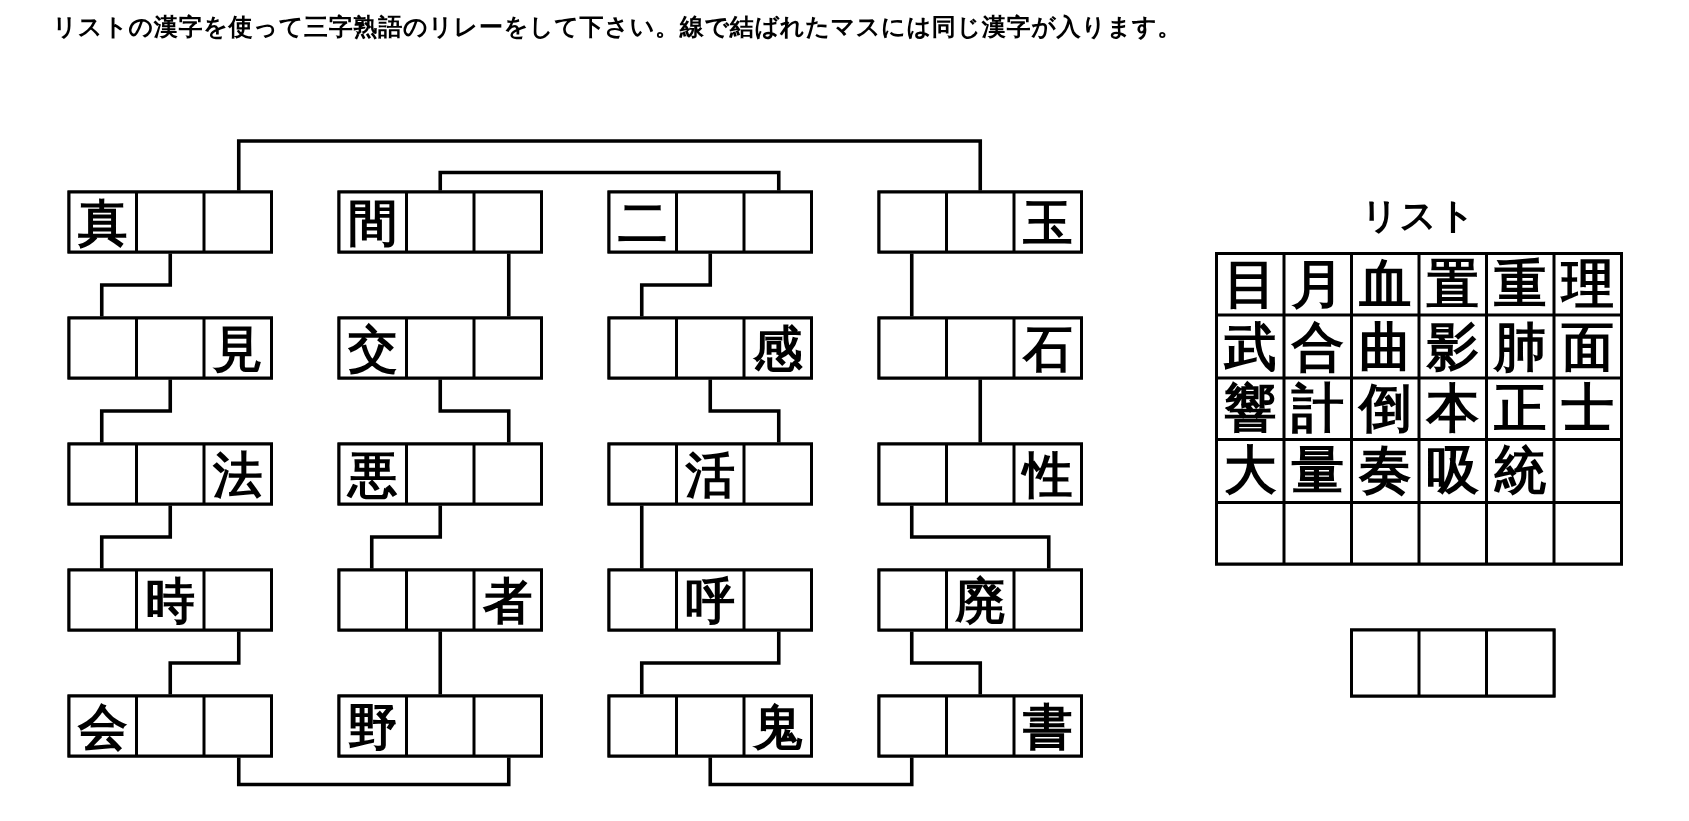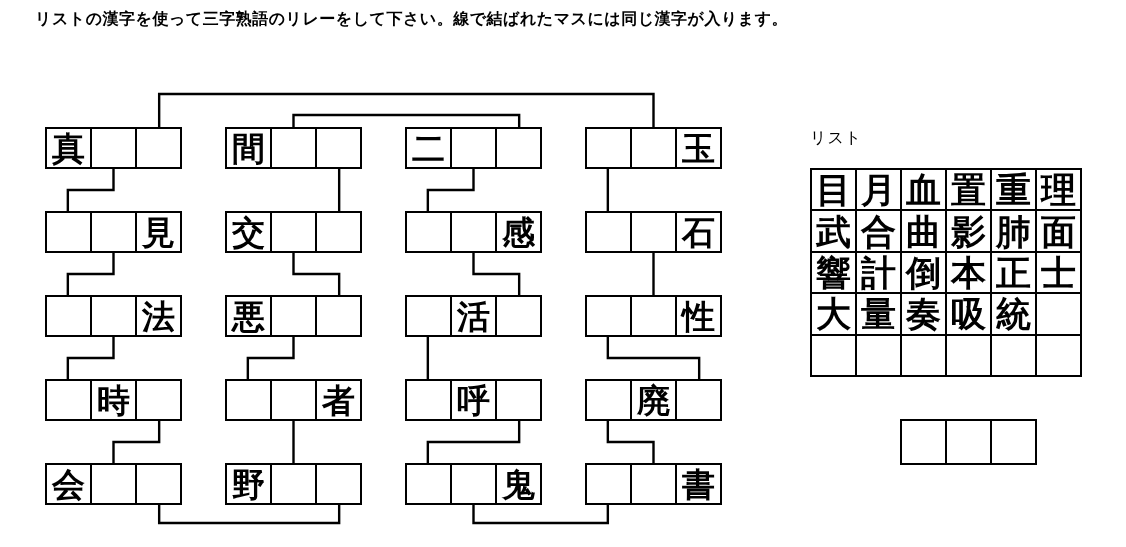--- a/index.html
+++ b/index.html
@@ -19,22 +19,22 @@
   .pbox{
     position:absolute;width:137px;height:42px;box-sizing:border-box;
     border:2px solid #000;background:#000;
     display:grid;grid-template-columns:repeat(3,1fr);grid-template-rows:1fr;gap:2px;
   }
   .pcell,.acell{
     background:#fff;display:flex;align-items:center;justify-content:center;
     font-size:33px;font-weight:bold;line-height:1;overflow:hidden;
   }
   .list-title{
-    position:absolute;left:810px;top:128px;width:272px;text-align:left;
-    font-size:16px;font-weight:normal;letter-spacing:1px;
+    position:absolute;left:810px;top:128px;width:272px;text-align:center;
+    font-size:24px;font-weight:bold;letter-spacing:1px;
   }
   .list-table{
     position:absolute;left:810px;top:168px;width:272px;box-sizing:border-box;
     border:2px solid #000;background:#000;
     display:grid;grid-template-columns:repeat(6,1fr);grid-auto-rows:39.4px;gap:2px;
   }
   .lcell{
     background:#fff;display:flex;align-items:center;justify-content:center;
     font-size:35px;font-weight:bold;line-height:1;overflow:hidden;
   }

